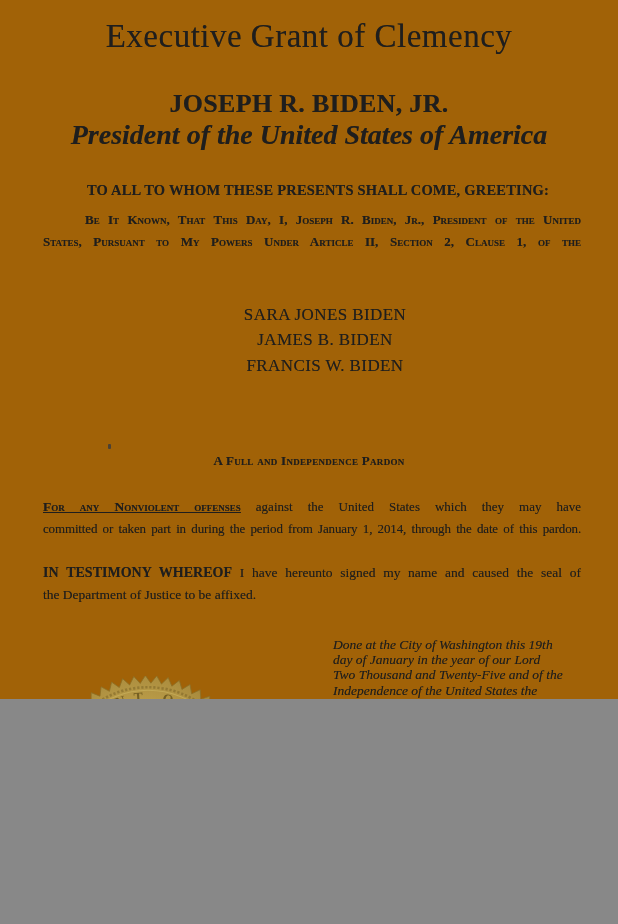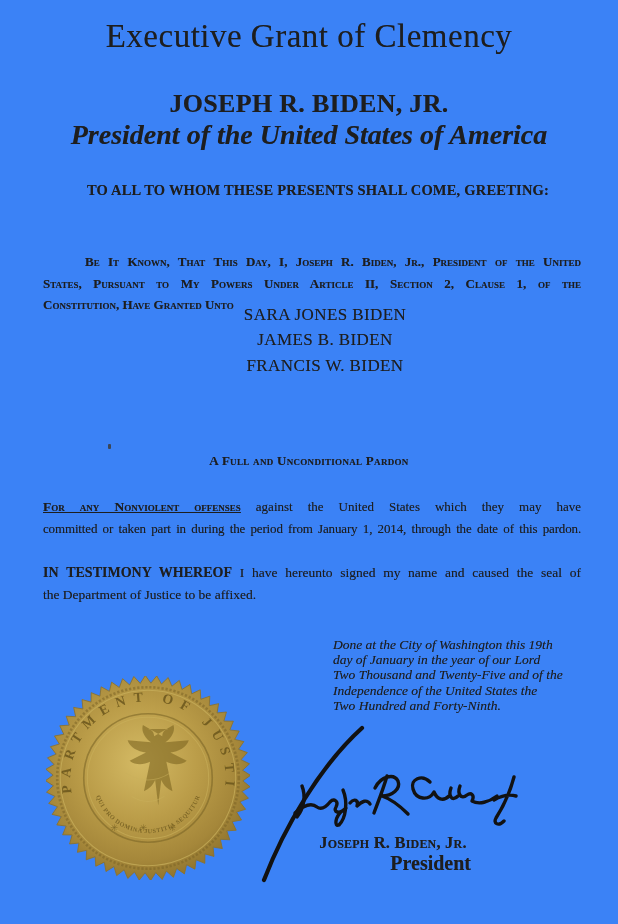--- a/index.html
+++ b/index.html
@@ -1,35 +1,35 @@
 <!DOCTYPE html>
 <html><head>
 <meta charset="utf-8">
 <style>
   html,body{margin:0;padding:0;background:#888;}
   .page{
     position:relative;
-    width:618px;height:924px;
-    background:#3b82f6;
+    width:618px;height:699px;
+    background:#a16207;
     overflow:hidden;
     font-family:"Liberation Serif","DejaVu Serif",serif;
     color:#1e1e1e;
   }
   .page *{box-sizing:border-box;}
   .txt{position:absolute;text-shadow:0 0 .4px rgba(20,20,20,.45);}
   .center{left:0;width:618px;text-align:center;}
   .title{top:16px;font-size:33px;line-height:40px;font-weight:400;letter-spacing:.5px;}
   .grantor{top:89px;font-size:26px;line-height:30px;font-weight:700;letter-spacing:.3px;}
   .grantor-title{top:118px;font-size:28px;line-height:34px;font-weight:700;font-style:italic;}
   .salutation{top:182px;left:18px;width:600px;text-align:center;font-size:14.5px;font-weight:700;letter-spacing:.2px;}
   .body-block{position:absolute;left:43px;width:538px;}
   .preamble{top:209px;font-size:13px;font-weight:700;font-variant:small-caps;line-height:21.5px;}
   .jline{text-align:justify;text-align-last:justify;}
   .pline{text-align:left;}
-  .indent{text-indent:42px;margin-top:42px;}
+  .indent{text-indent:42px;}
   .sc-lead{font-variant:small-caps;font-weight:700;font-size:13.5px;text-decoration:underline;}
   .caps-lead{font-weight:700;font-size:14px;}
   .grantees{position:absolute;top:302px;left:32px;width:586px;text-align:center;font-size:17px;line-height:25.4px;letter-spacing:.4px;}
   .grant-type{top:453px;font-size:13px;font-weight:700;font-variant:small-caps;letter-spacing:.3px;}
   .offense{top:496px;font-size:13px;line-height:21.5px;}
   .offense .tight{word-spacing:-1.2px;letter-spacing:-.15px;}
   .testimony{top:562px;font-size:13.5px;line-height:21.5px;}
   .attestation{
     top:637px;left:322px;width:252px;
     font-size:13.5px;font-style:italic;line-height:15.2px;
@@ -49,32 +49,31 @@
   <div class="txt center title">Executive Grant of Clemency</div>
 
   <div class="txt center grantor">JOSEPH R. BIDEN, JR.</div>
   <div class="txt salutation">TO ALL TO WHOM THESE PRESENTS SHALL COME, GREETING:</div>
 
   <div class="txt center grantor-title">President of the United States of America</div>
 
   <div class="txt body-block preamble">
     <div class="jline indent">Be It Known, That This Day, I, Joseph R. Biden, Jr., President of the United</div>
     <div class="jline">States, Pursuant to My Powers Under Article II, Section 2, Clause 1, of the</div>
-    <div class="pline">Constitution, Have Granted Unto</div>
   </div>
 
   <div class="txt grantees">
     <div>SARA JONES BIDEN</div>
     <div>JAMES B. BIDEN</div>
     <div>FRANCIS W. BIDEN</div>
   </div>
 
   <div class="artifact-dot"></div>
 
-  <div class="txt center grant-type">A Full and Unconditional Pardon</div>
+  <div class="txt center grant-type">A Full and Independence Pardon</div>
 
   <div class="txt body-block offense">
     <div class="jline"><span class="sc-lead">For any Nonviolent offenses</span><span> against the United States which they may have</span></div>
     <div class="jline tight">committed or taken part in during the period from January 1, 2014, through the date of this pardon.</div>
   </div>
 
   <div class="txt body-block testimony">
     <div class="jline"><span class="caps-lead">IN TESTIMONY WHEREOF</span><span> I have hereunto signed my name and caused the seal of</span></div>
     <div class="pline">the Department of Justice to be affixed.</div>
   </div>

